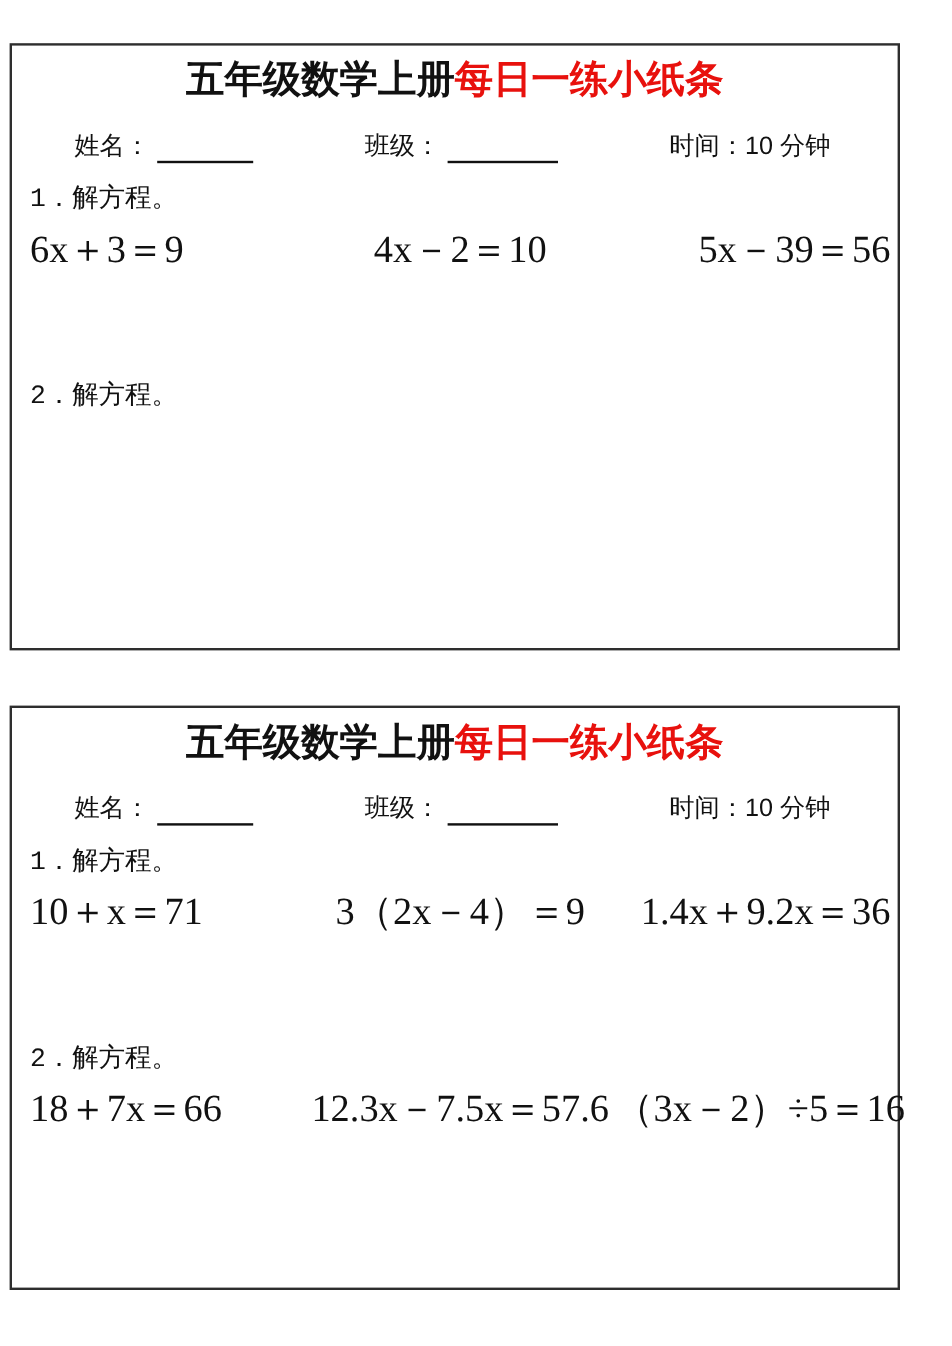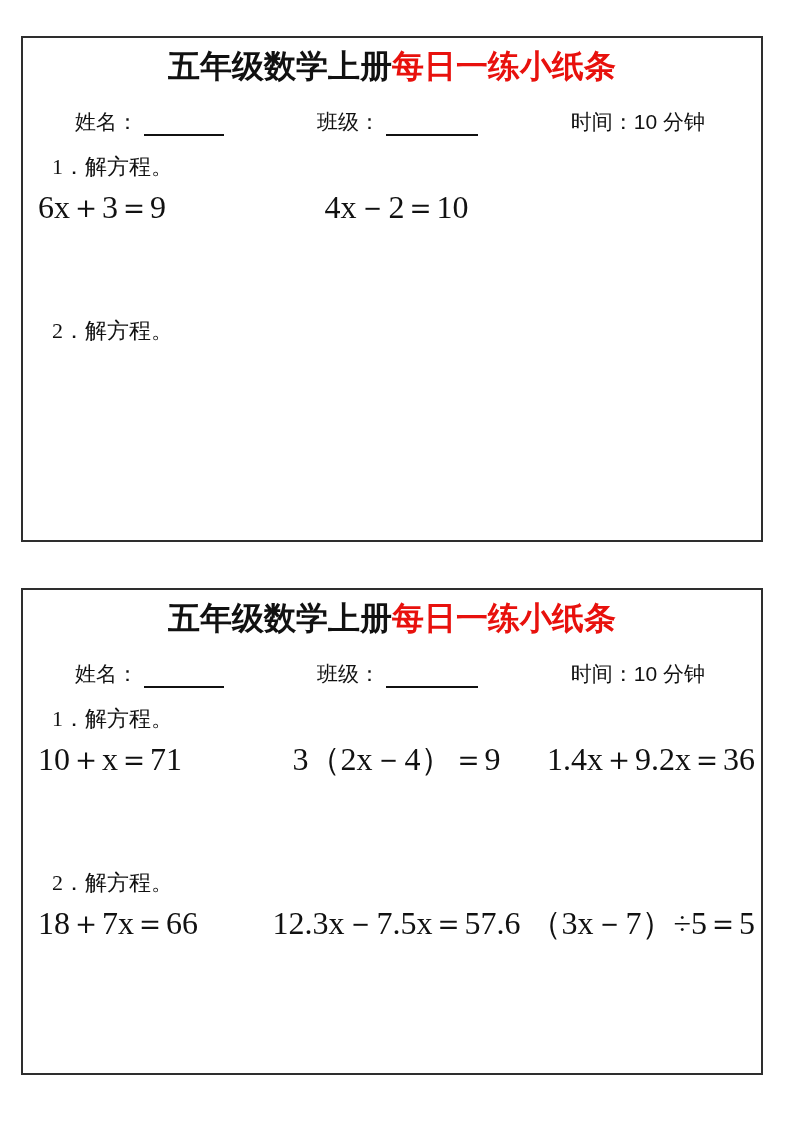--- a/index.html
+++ b/index.html
@@ -11,21 +11,21 @@
     width: 793px;
     height: 1122px;
     position: relative;
     font-family: "Liberation Serif", serif;
     color: #111111;
     overflow: hidden;
   }
   .card {
     box-sizing: border-box;
     width: 742px;
-    margin-left: 21px;
+    margin-left: 8px;
     border: 2px solid #2e2e2e;
     background: #ffffff;
   }
   .card-1 { margin-top: 36px; height: 506px; }
   .card-2 { margin-top: 46px; height: 487px; }
 
   .title {
     margin-top: 8px;
     text-align: center;
     font-family: "Liberation Sans", "DejaVu Sans", sans-serif;
@@ -51,22 +51,22 @@
     display: inline-block;
     width: 80px;
     height: 24px;
     margin-left: 6px;
     border-bottom: 2px solid #111111;
   }
   .blank-line.wide { width: 92px; }
 
   .sec-label {
     margin-top: 16px;
-    padding-left: 29px;
-    font-family: Liberation Serif, serif;
+    padding-left: 15px;
+    font-family: Liberation Mono, monospace;
     font-size: 22px;
     line-height: 30px;
   }
   .sec-label.sec-2 { margin-top: 92px; }
 
   .eq-row {
     display: flex;
     margin-top: 8px;
     padding: 0 6px 0 15px;
     font-family: "Liberation Serif", "DejaVu Serif", serif;
@@ -95,20 +95,21 @@
       <span>班级：</span>
       <span class="blank-line wide"></span>
     </span>
     <span class="meta-item">时间：10 分钟</span>
   </div>
 
   <div class="sec-label">1．解方程。</div>
   <div class="eq-row">
     <span class="eq-left">6x＋3＝9</span>
     <span class="eq-mid">4x－2＝10</span>
+    <span class="eq-right">5x－39＝56</span>
   </div>
 
   <div class="sec-label sec-2">2．解方程。</div>
 </div>
 
 <div class="card card-2">
   <div class="title">
     <span class="t-black">五年级数学上册</span><span class="t-red">每日一练小纸条</span>
   </div>
 
@@ -128,15 +129,15 @@
   <div class="eq-row">
     <span class="eq-left">10＋x＝71</span>
     <span class="eq-mid">3（2x－4）＝9</span>
     <span class="eq-right">1.4x＋9.2x＝36</span>
   </div>
 
   <div class="sec-label sec-2">2．解方程。</div>
   <div class="eq-row">
     <span class="eq-left">18＋7x＝66</span>
     <span class="eq-mid">12.3x－7.5x＝57.6</span>
-    <span class="eq-right">（3x－7）÷5＝5</span>
+    <span class="eq-right">（3x－2）÷5＝16</span>
   </div>
 </div>
 
 </body></html>

